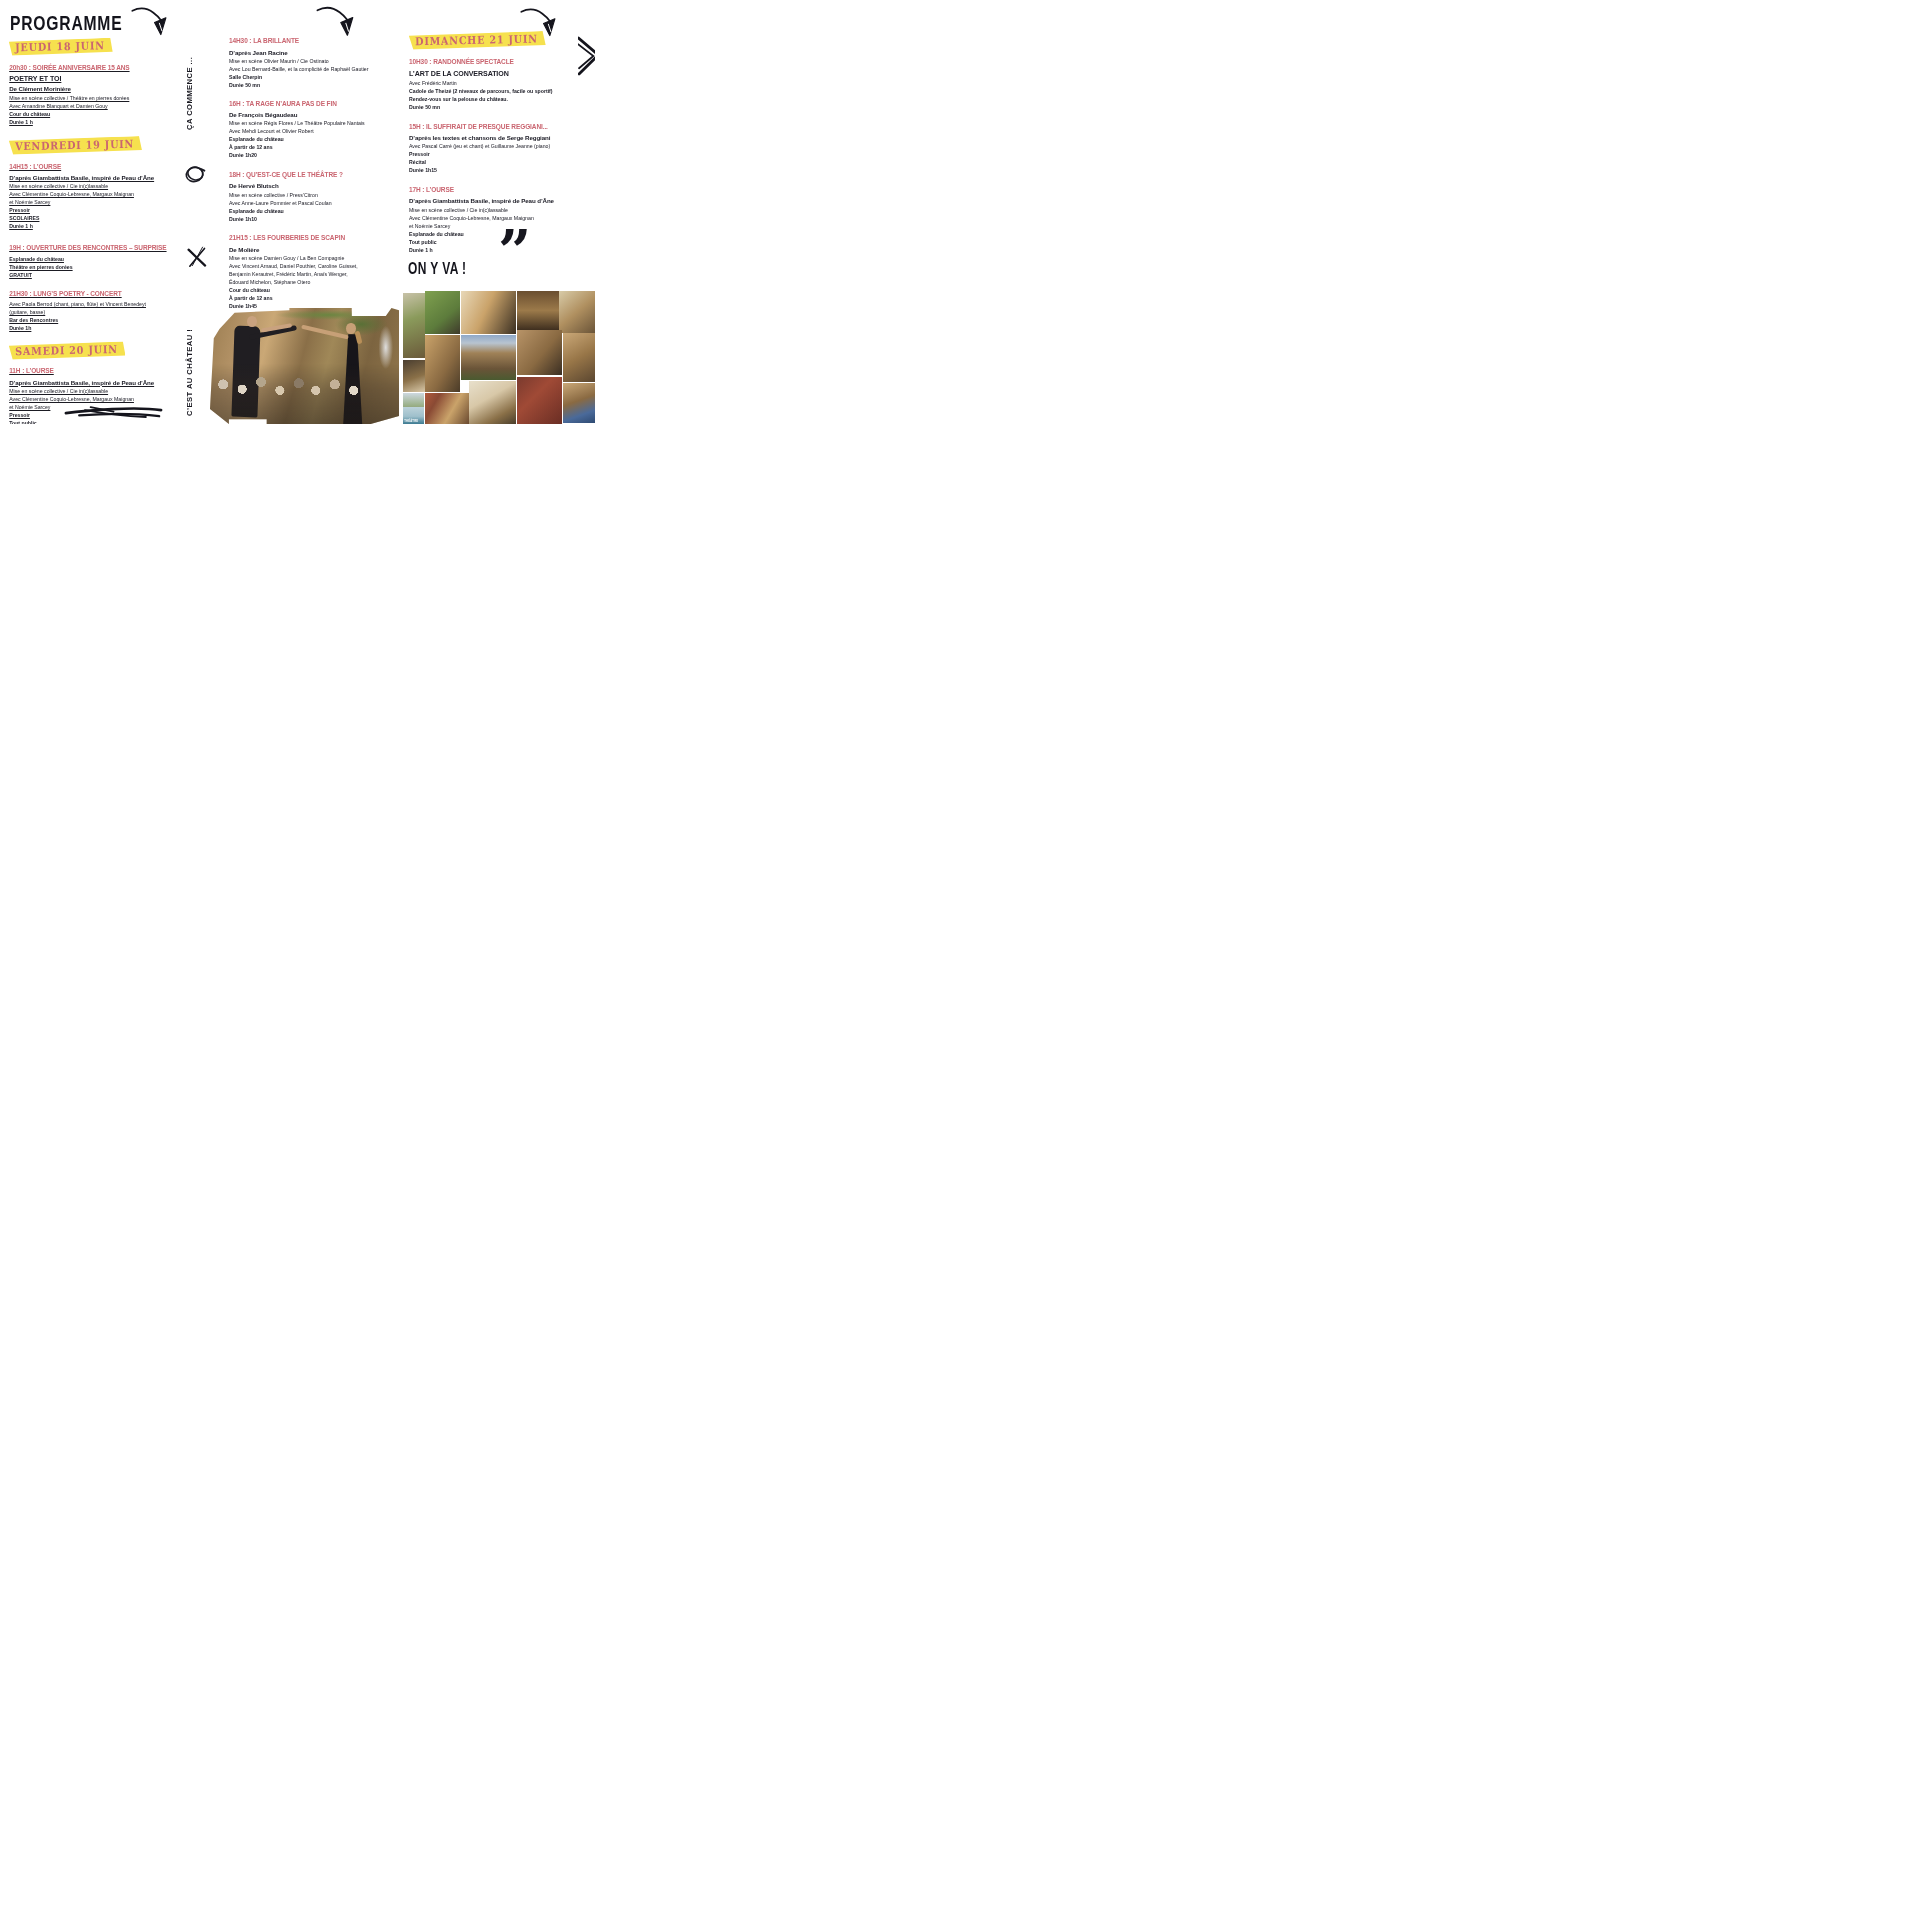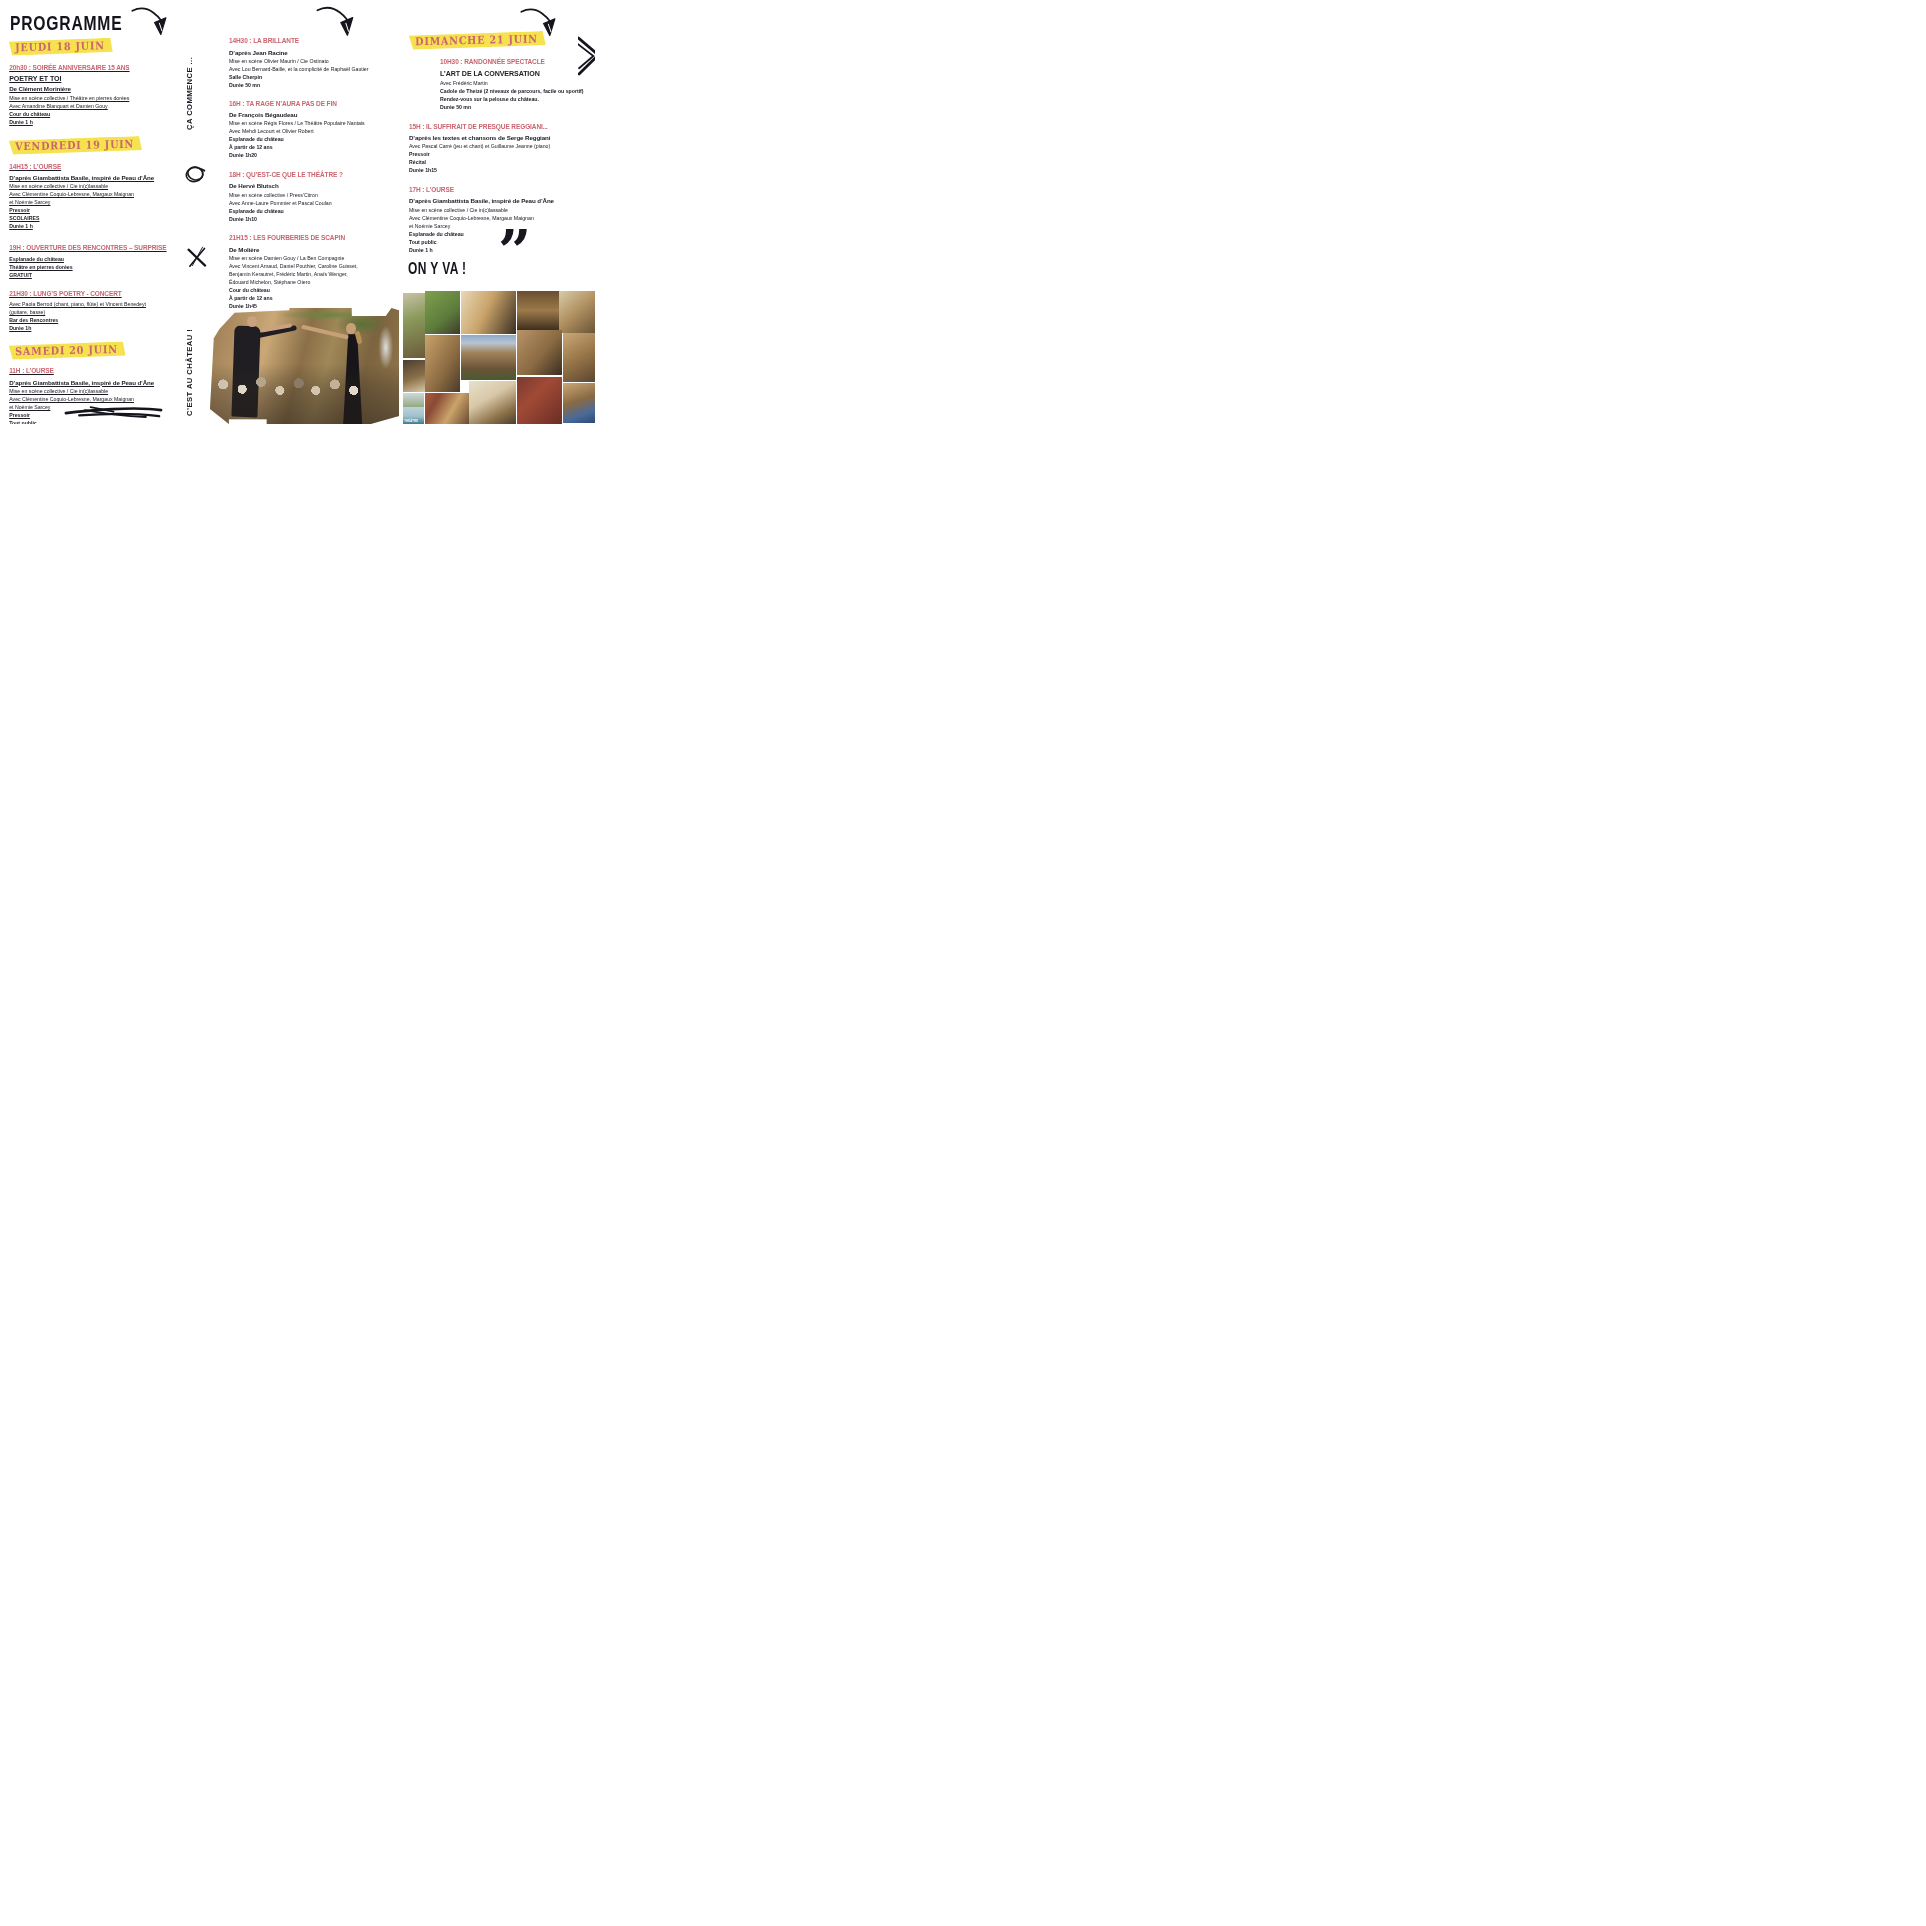--- a/index.html
+++ b/index.html
@@ -52,21 +52,21 @@
   #banner-vendredi{margin-top:13px;}
   #sec-s2{margin-top:8.5px;}
   #sec-s3{margin-top:14px;}
   #sec-s4{margin-top:10.8px;}
   #banner-samedi{margin-top:11.6px;}
   #sec-s5{margin-top:7.7px;}
   #sec-s6{margin-top:0;}
   #sec-s7{margin-top:10.8px;}
   #sec-s8{margin-top:11.6px;}
   #sec-s9{margin-top:11.6px;}
-  #sec-s10{margin-top:8.5px;margin-left:31px;}
+  #sec-s10{margin-top:8.5px;}
   #sec-s11{margin-top:11.6px;}
   #sec-s12{margin-top:11.6px;}
 
   
   .vertical-label{
     position:absolute; writing-mode:vertical-rl; transform:rotate(180deg);
     font-weight:800; font-size:7.7px; letter-spacing:0.4px; color:#191921;
     white-space:nowrap;
   }
   #ca-commence{left:185px; top:39px; height:91px;}

